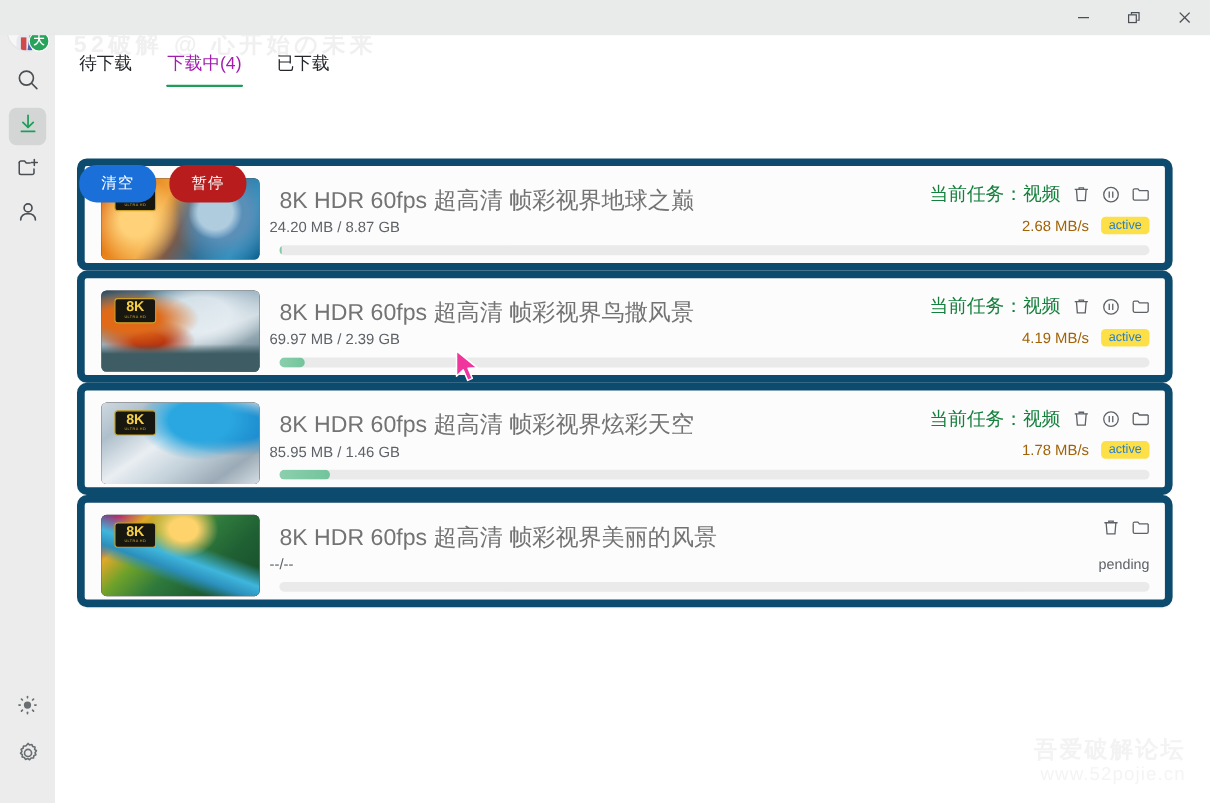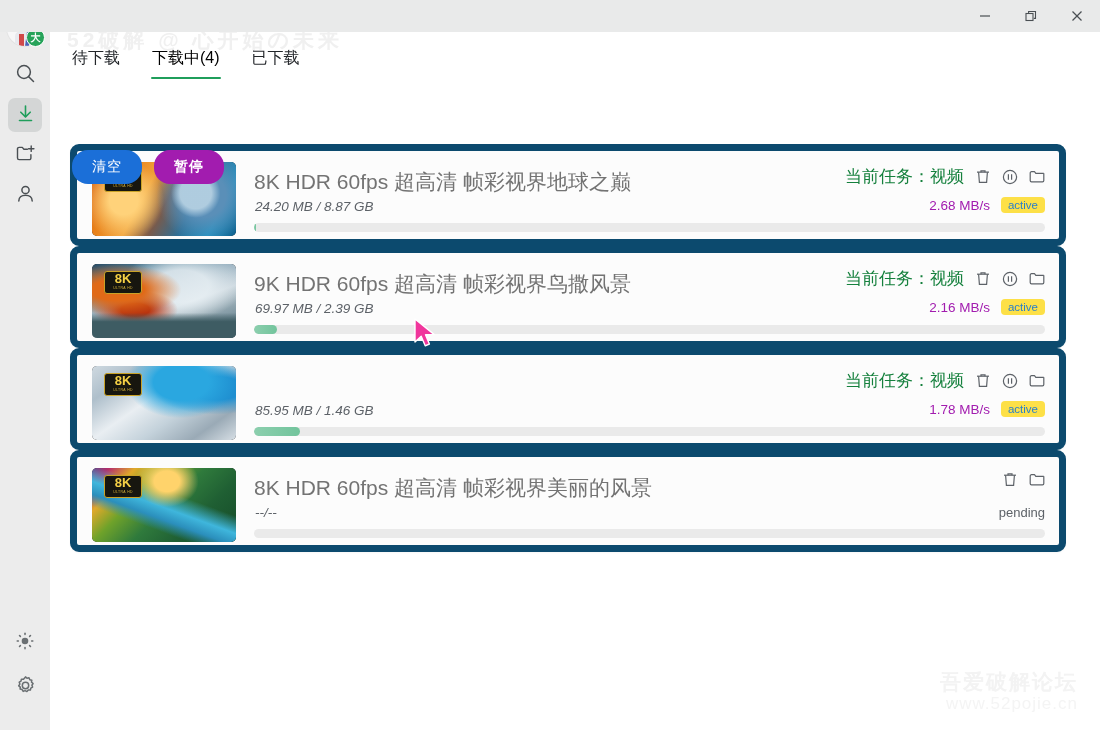--- a/index.html
+++ b/index.html
@@ -205,21 +205,21 @@
     gap: 28px;
     z-index: 3;
   }
   .tab {
     position: relative;
     font-size: 16px;
     color: #23262a;
     padding: 4px 2px 12px 2px;
     white-space: nowrap;
   }
-  .tab.sel { color: #000000; font-weight: 500; }
+  .tab.sel { color: #a21caf; font-weight: 500; }
   .tab.sel::after {
     content: "";
     position: absolute;
     left: 1px; right: 1px; bottom: 2px;
     height: 2.5px;
     background: #1f9e5b;
     border-radius: 2px;
   }
 
   
@@ -236,21 +236,21 @@
     border-radius: 16px;
     color: #fff;
     font-size: 14px;
     font-family: inherit;
     padding: 8px 20px;
     cursor: pointer;
     font-weight: 500;
     letter-spacing: 1px;
   }
   .btn-clear { background: #1b6fd8; }
-  .btn-pause { background: #a21caf; font-weight: bold; }
+  .btn-pause { background: #b91c1c; }
 
   
   .list {
     position: absolute;
     left: 20px; top: 112px;
     width: 996px;
     z-index: 2;
   }
   .item {
     position: relative;
@@ -295,25 +295,24 @@
 
   .it-title {
     position: absolute;
     left: 177px; top: 17px;
     font-size: 21px;
     color: #737373;
     white-space: nowrap;
   }
   .it-size {
     position: absolute;
-    left: 178px; top: 48px;
+    left: 168px; top: 48px;
     font-size: 13.5px;
     color: #5d6268;
     white-space: nowrap;
-    font-style: italic;
   }
   .it-right-top {
     position: absolute;
     right: 14px; top: 14px;
     display: flex;
     align-items: center;
     gap: 10px;
   }
   .it-task {
     font-size: 17px;
@@ -330,21 +329,21 @@
   }
   .it-right-bot {
     position: absolute;
     right: 14px; top: 46px;
     display: flex;
     align-items: center;
     gap: 11px;
   }
   .it-speed {
     font-size: 13.5px;
-    color: #a21caf;
+    color: #a16207;
     white-space: nowrap;
   }
   .status {
     font-size: 11.5px;
     padding: 2px 7px;
     border-radius: 4px;
     white-space: nowrap;
   }
   .status.active { background: #fde047; color: #2a7fc9; }
   .status.pending { background: transparent; color: #5d6268; font-size: 13px; padding: 2px 0; }
@@ -550,21 +549,21 @@
           <div class="grad" style="background:
               radial-gradient(ellipse at 18% 35%, #e06a18 0 16%, rgba(224,106,24,0) 38%),
               radial-gradient(ellipse at 30% 62%, #b8340f 0 10%, rgba(184,52,15,0) 30%),
               radial-gradient(ellipse at 62% 30%, rgba(235,242,246,0.8) 0 22%, rgba(235,242,246,0) 48%);"></div>
           <div class="grad" style="background: linear-gradient(0deg,#3e5c63 0 22%, rgba(62,92,99,0) 34%);"></div>
           <div class="badge8k">
             <span>8K</span>
             <span class="sub">ULTRA HD</span>
           </div>
         </div>
-        <div class="it-title">9K HDR 60fps 超高清 帧彩视界鸟撒风景</div>
+        <div class="it-title">8K HDR 60fps 超高清 帧彩视界鸟撒风景</div>
         <div class="it-size">69.97 MB / 2.39 GB</div>
         <div class="it-right-top">
           <span class="it-task">当前任务：视频</span>
           <span class="ic-btn">
             <svg width="14" height="15" viewBox="0 0 14 15">
               <line x1="1" y1="3.2" x2="13" y2="3.2" stroke="currentColor" stroke-width="1.2"></line>
               <path d="M5 3.2 V1.8 h4 V3.2" fill="none" stroke="currentColor" stroke-width="1.2"></path>
               <path d="M2.6 3.2 l0.8 10.2 h7.2 l0.8 -10.2" fill="none" stroke="currentColor" stroke-width="1.2"></path>
             </svg>
           </span>
@@ -576,40 +575,41 @@
             </svg>
           </span>
           <span class="ic-btn">
             <svg width="16" height="15" viewBox="0 0 16 15">
               <path d="M1.2 4 a1.3 1.3 0 0 1 1.3 -1.3 h3 l1.3 1.6 h8" fill="none" stroke="currentColor" stroke-width="1.2" stroke-linejoin="round"></path>
               <path d="M1.2 4 v7.6 a1.3 1.3 0 0 0 1.3 1.3 h11 a1.3 1.3 0 0 0 1.3 -1.3 V4.3" fill="none" stroke="currentColor" stroke-width="1.2" stroke-linejoin="round"></path>
             </svg>
           </span>
         </div>
         <div class="it-right-bot">
-          <span class="it-speed">2.16 MB/s</span>
+          <span class="it-speed">4.19 MB/s</span>
           <span class="status active">active</span>
         </div>
         <div class="bar">
           <div class="fill" style="width:2.9%"></div>
         </div>
       </div>
 
       <div class="item">
         <div class="thumb">
           <div class="grad" style="background:
               linear-gradient(145deg,#cfd9e0 0%,#aebfcb 20%,#e9eef2 42%,#c4d2db 62%,#9aaab6 82%,#d6dee4 100%);"></div>
           <div class="grad" style="background:
               radial-gradient(ellipse at 62% 22%, #2aa7e0 0 22%, rgba(42,167,224,0) 44%),
               radial-gradient(ellipse at 86% 30%, #1f8fd0 0 16%, rgba(31,143,208,0) 36%);"></div>
           <div class="badge8k">
             <span>8K</span>
             <span class="sub">ULTRA HD</span>
           </div>
         </div>
+        <div class="it-title">8K HDR 60fps 超高清 帧彩视界炫彩天空</div>
         <div class="it-size">85.95 MB / 1.46 GB</div>
         <div class="it-right-top">
           <span class="it-task">当前任务：视频</span>
           <span class="ic-btn">
             <svg width="14" height="15" viewBox="0 0 14 15">
               <line x1="1" y1="3.2" x2="13" y2="3.2" stroke="currentColor" stroke-width="1.2"></line>
               <path d="M5 3.2 V1.8 h4 V3.2" fill="none" stroke="currentColor" stroke-width="1.2"></path>
               <path d="M2.6 3.2 l0.8 10.2 h7.2 l0.8 -10.2" fill="none" stroke="currentColor" stroke-width="1.2"></path>
             </svg>
           </span>

